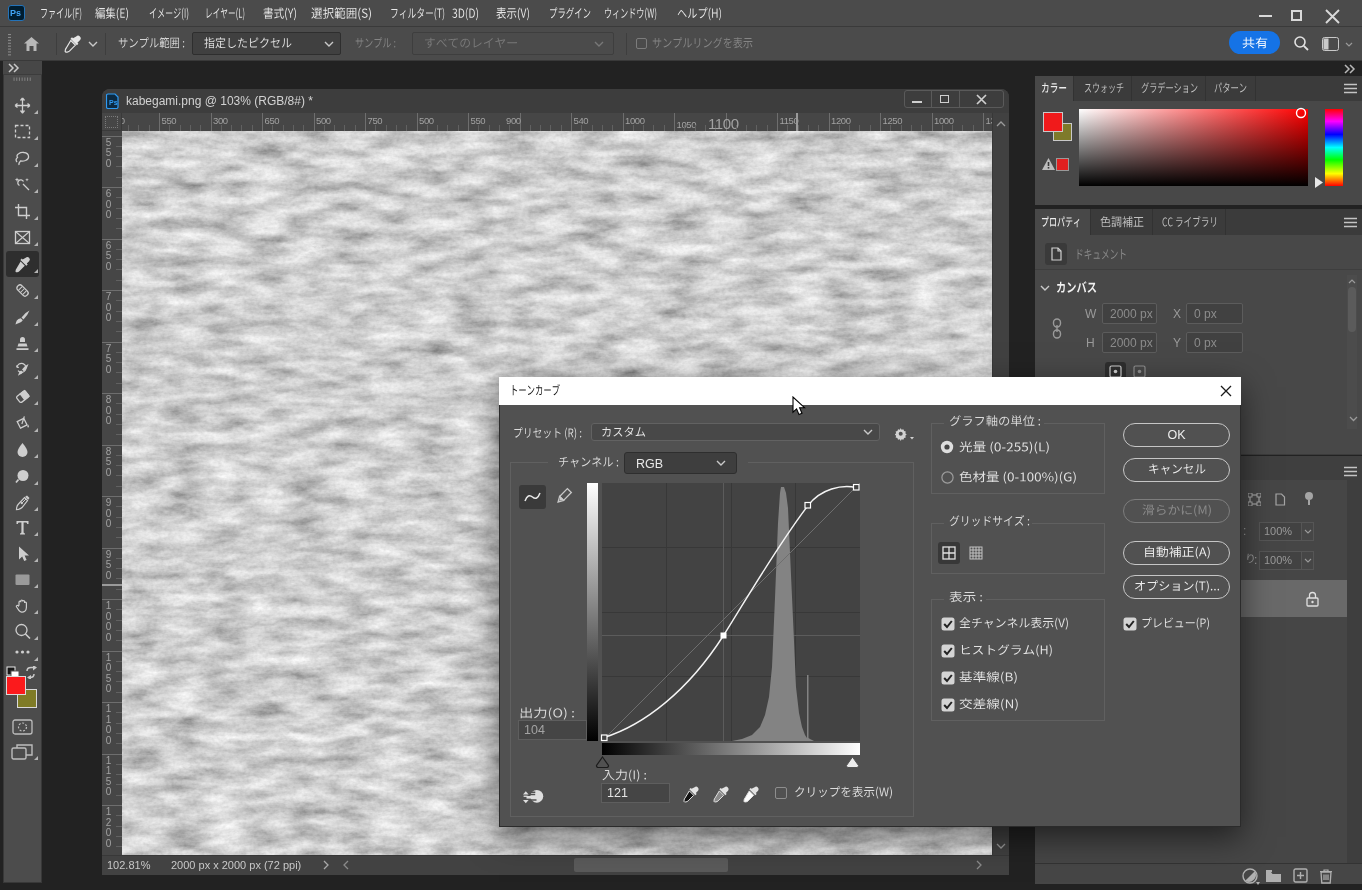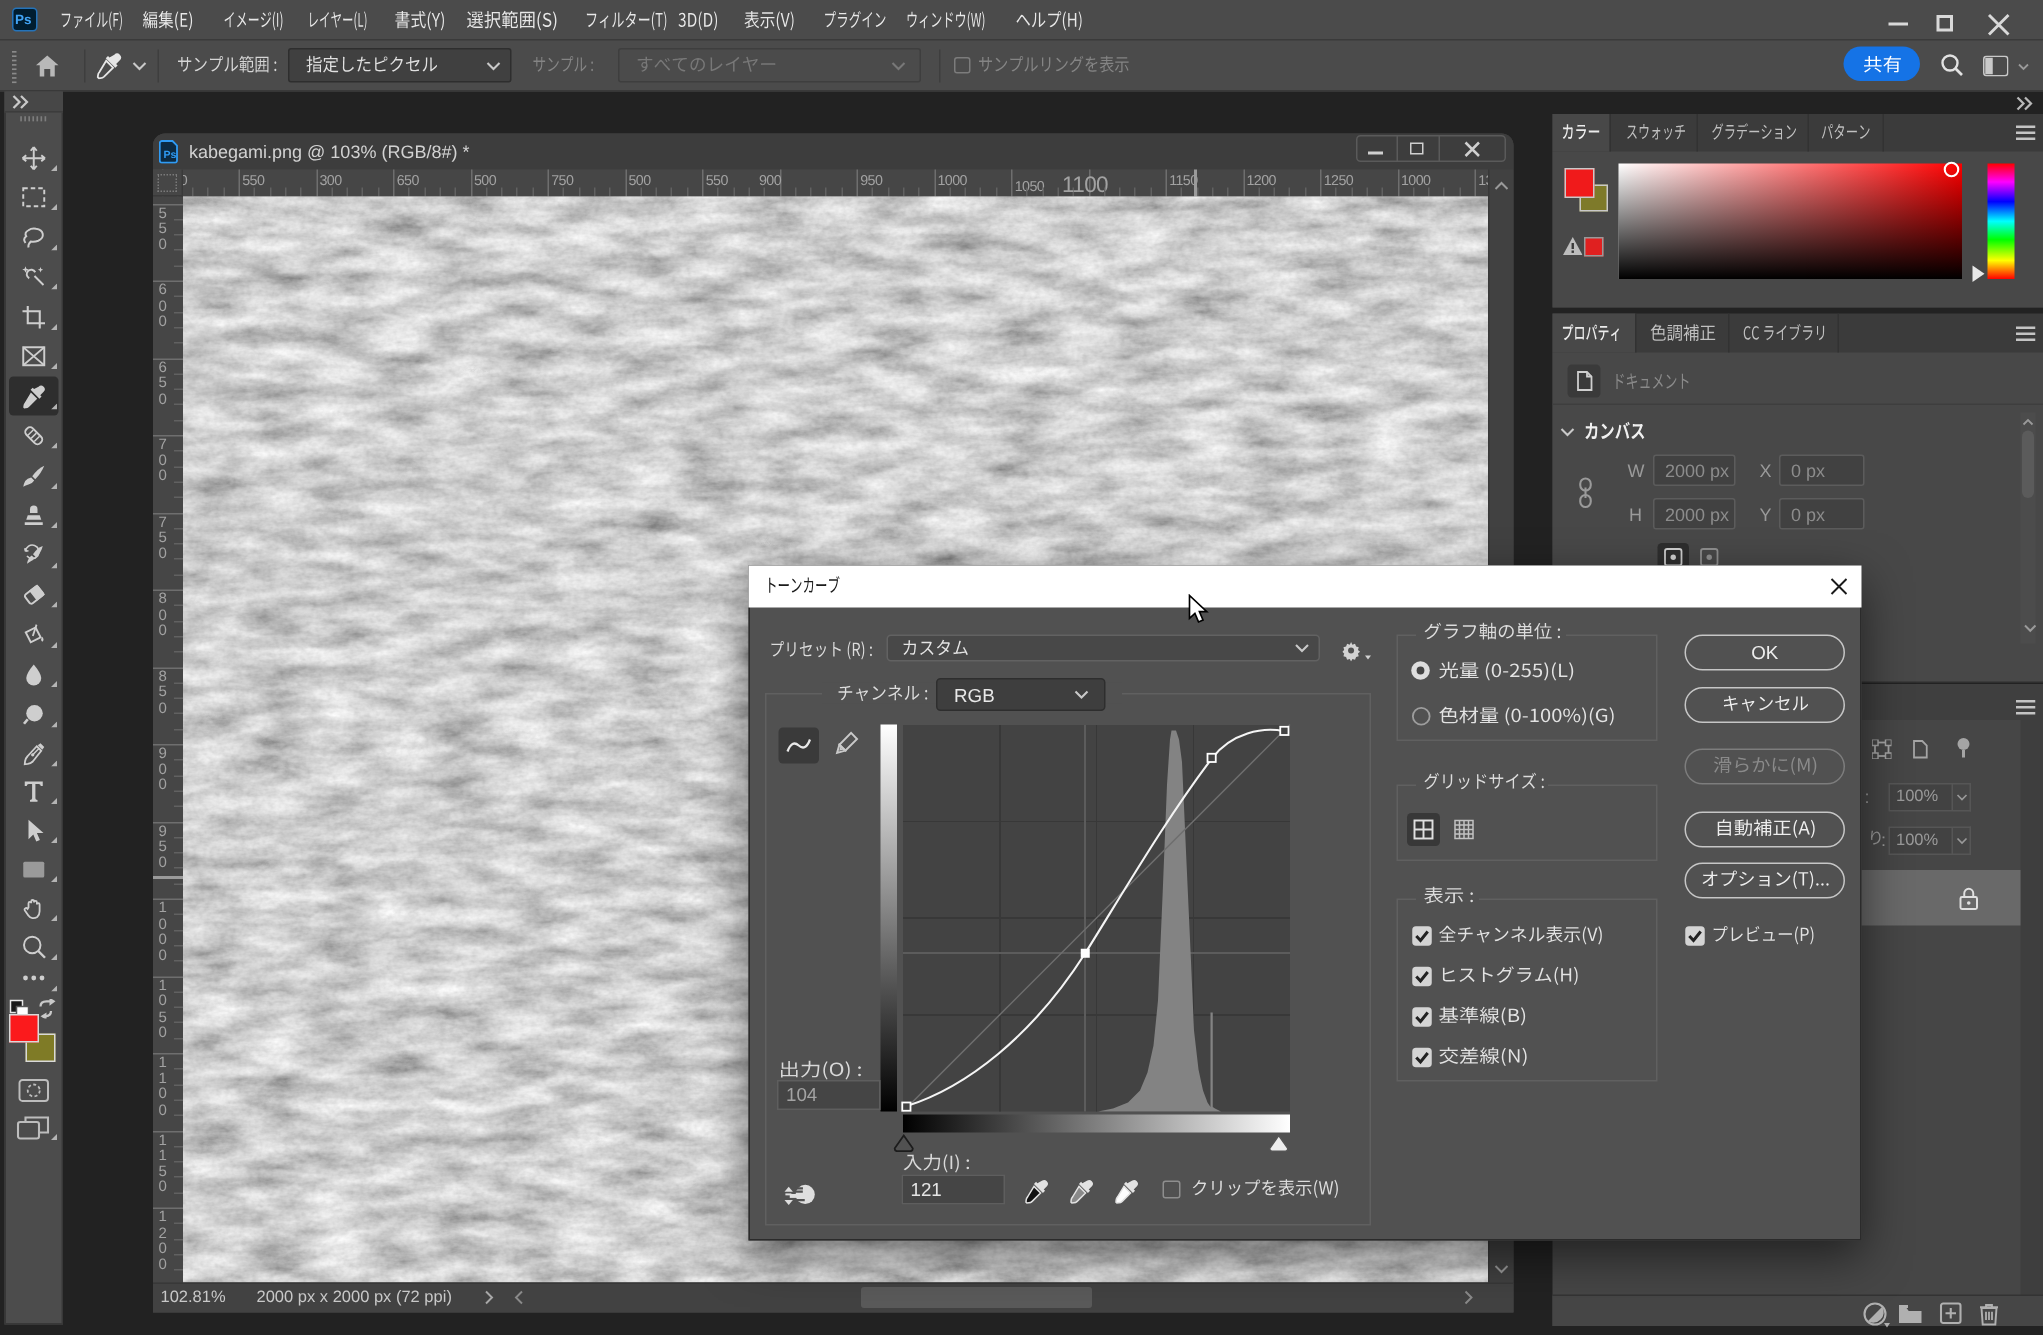--- a/index.html
+++ b/index.html
@@ -372,21 +372,21 @@
 <div class="a" style="left:488.6px;top:125px;width:1px;height:6px;background:#616161"></div>
 <div class="a" style="left:498.9px;top:125px;width:1px;height:6px;background:#616161"></div>
 <div class="a" style="left:509.2px;top:125px;width:1px;height:6px;background:#616161"></div>
 <div class="a" style="left:519.5px;top:113px;width:1px;height:18px;background:#6e6e6e"></div>
 <div class="tx" style="left:506px;top:114.5px;font-size:9.5px;letter-spacing:-0.4px;color:#a2a2a2">900</div>
 <div class="a" style="left:529.8px;top:125px;width:1px;height:6px;background:#616161"></div>
 <div class="a" style="left:540.1px;top:125px;width:1px;height:6px;background:#616161"></div>
 <div class="a" style="left:550.4px;top:125px;width:1px;height:6px;background:#616161"></div>
 <div class="a" style="left:560.7px;top:125px;width:1px;height:6px;background:#616161"></div>
 <div class="a" style="left:571.0px;top:113px;width:1px;height:18px;background:#6e6e6e"></div>
-<div class="tx" style="left:573.5px;top:114.5px;font-size:9.5px;letter-spacing:-0.4px;color:#a2a2a2">950</div>
+<div class="tx" style="left:573.5px;top:114.5px;font-size:9.5px;letter-spacing:-0.4px;color:#a2a2a2">540</div>
 <div class="a" style="left:581.3px;top:125px;width:1px;height:6px;background:#616161"></div>
 <div class="a" style="left:591.6px;top:125px;width:1px;height:6px;background:#616161"></div>
 <div class="a" style="left:601.9px;top:125px;width:1px;height:6px;background:#616161"></div>
 <div class="a" style="left:612.2px;top:125px;width:1px;height:6px;background:#616161"></div>
 <div class="a" style="left:622.5px;top:113px;width:1px;height:18px;background:#6e6e6e"></div>
 <div class="tx" style="left:625.0px;top:114.5px;font-size:9.5px;letter-spacing:-0.4px;color:#a2a2a2">1000</div>
 <div class="a" style="left:632.8px;top:125px;width:1px;height:6px;background:#616161"></div>
 <div class="a" style="left:643.1px;top:125px;width:1px;height:6px;background:#616161"></div>
 <div class="a" style="left:653.4px;top:125px;width:1px;height:6px;background:#616161"></div>
 <div class="a" style="left:663.7px;top:125px;width:1px;height:6px;background:#616161"></div>

